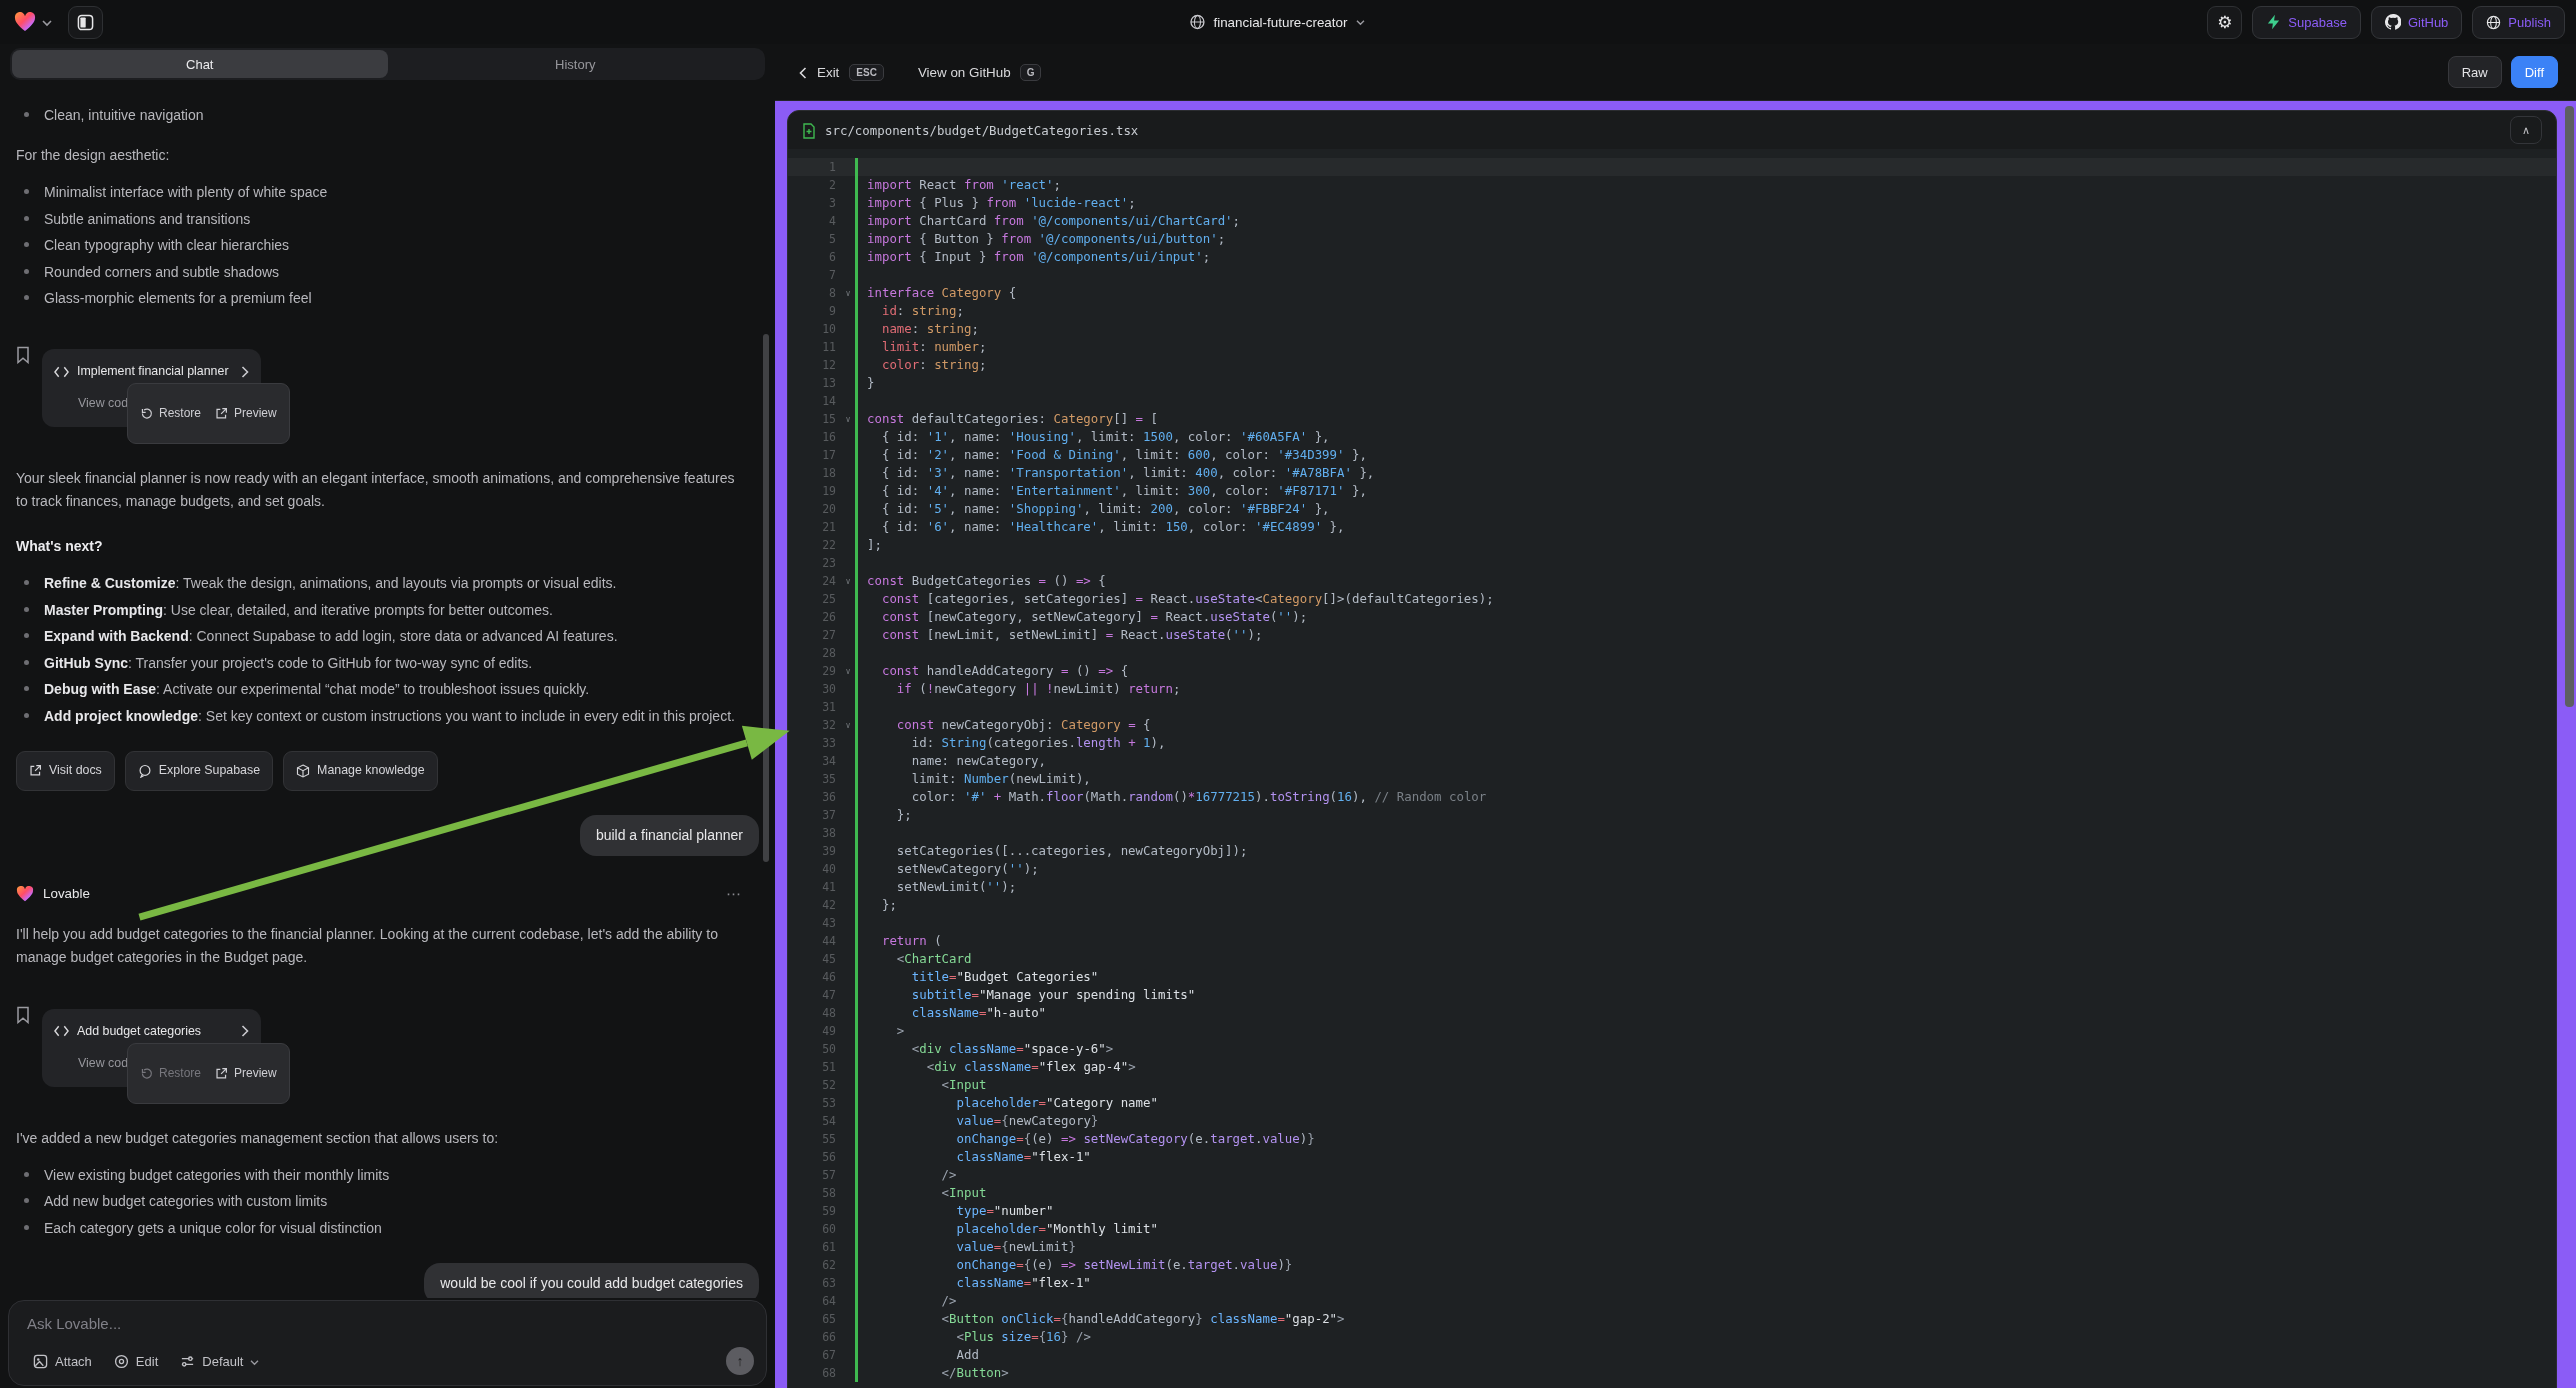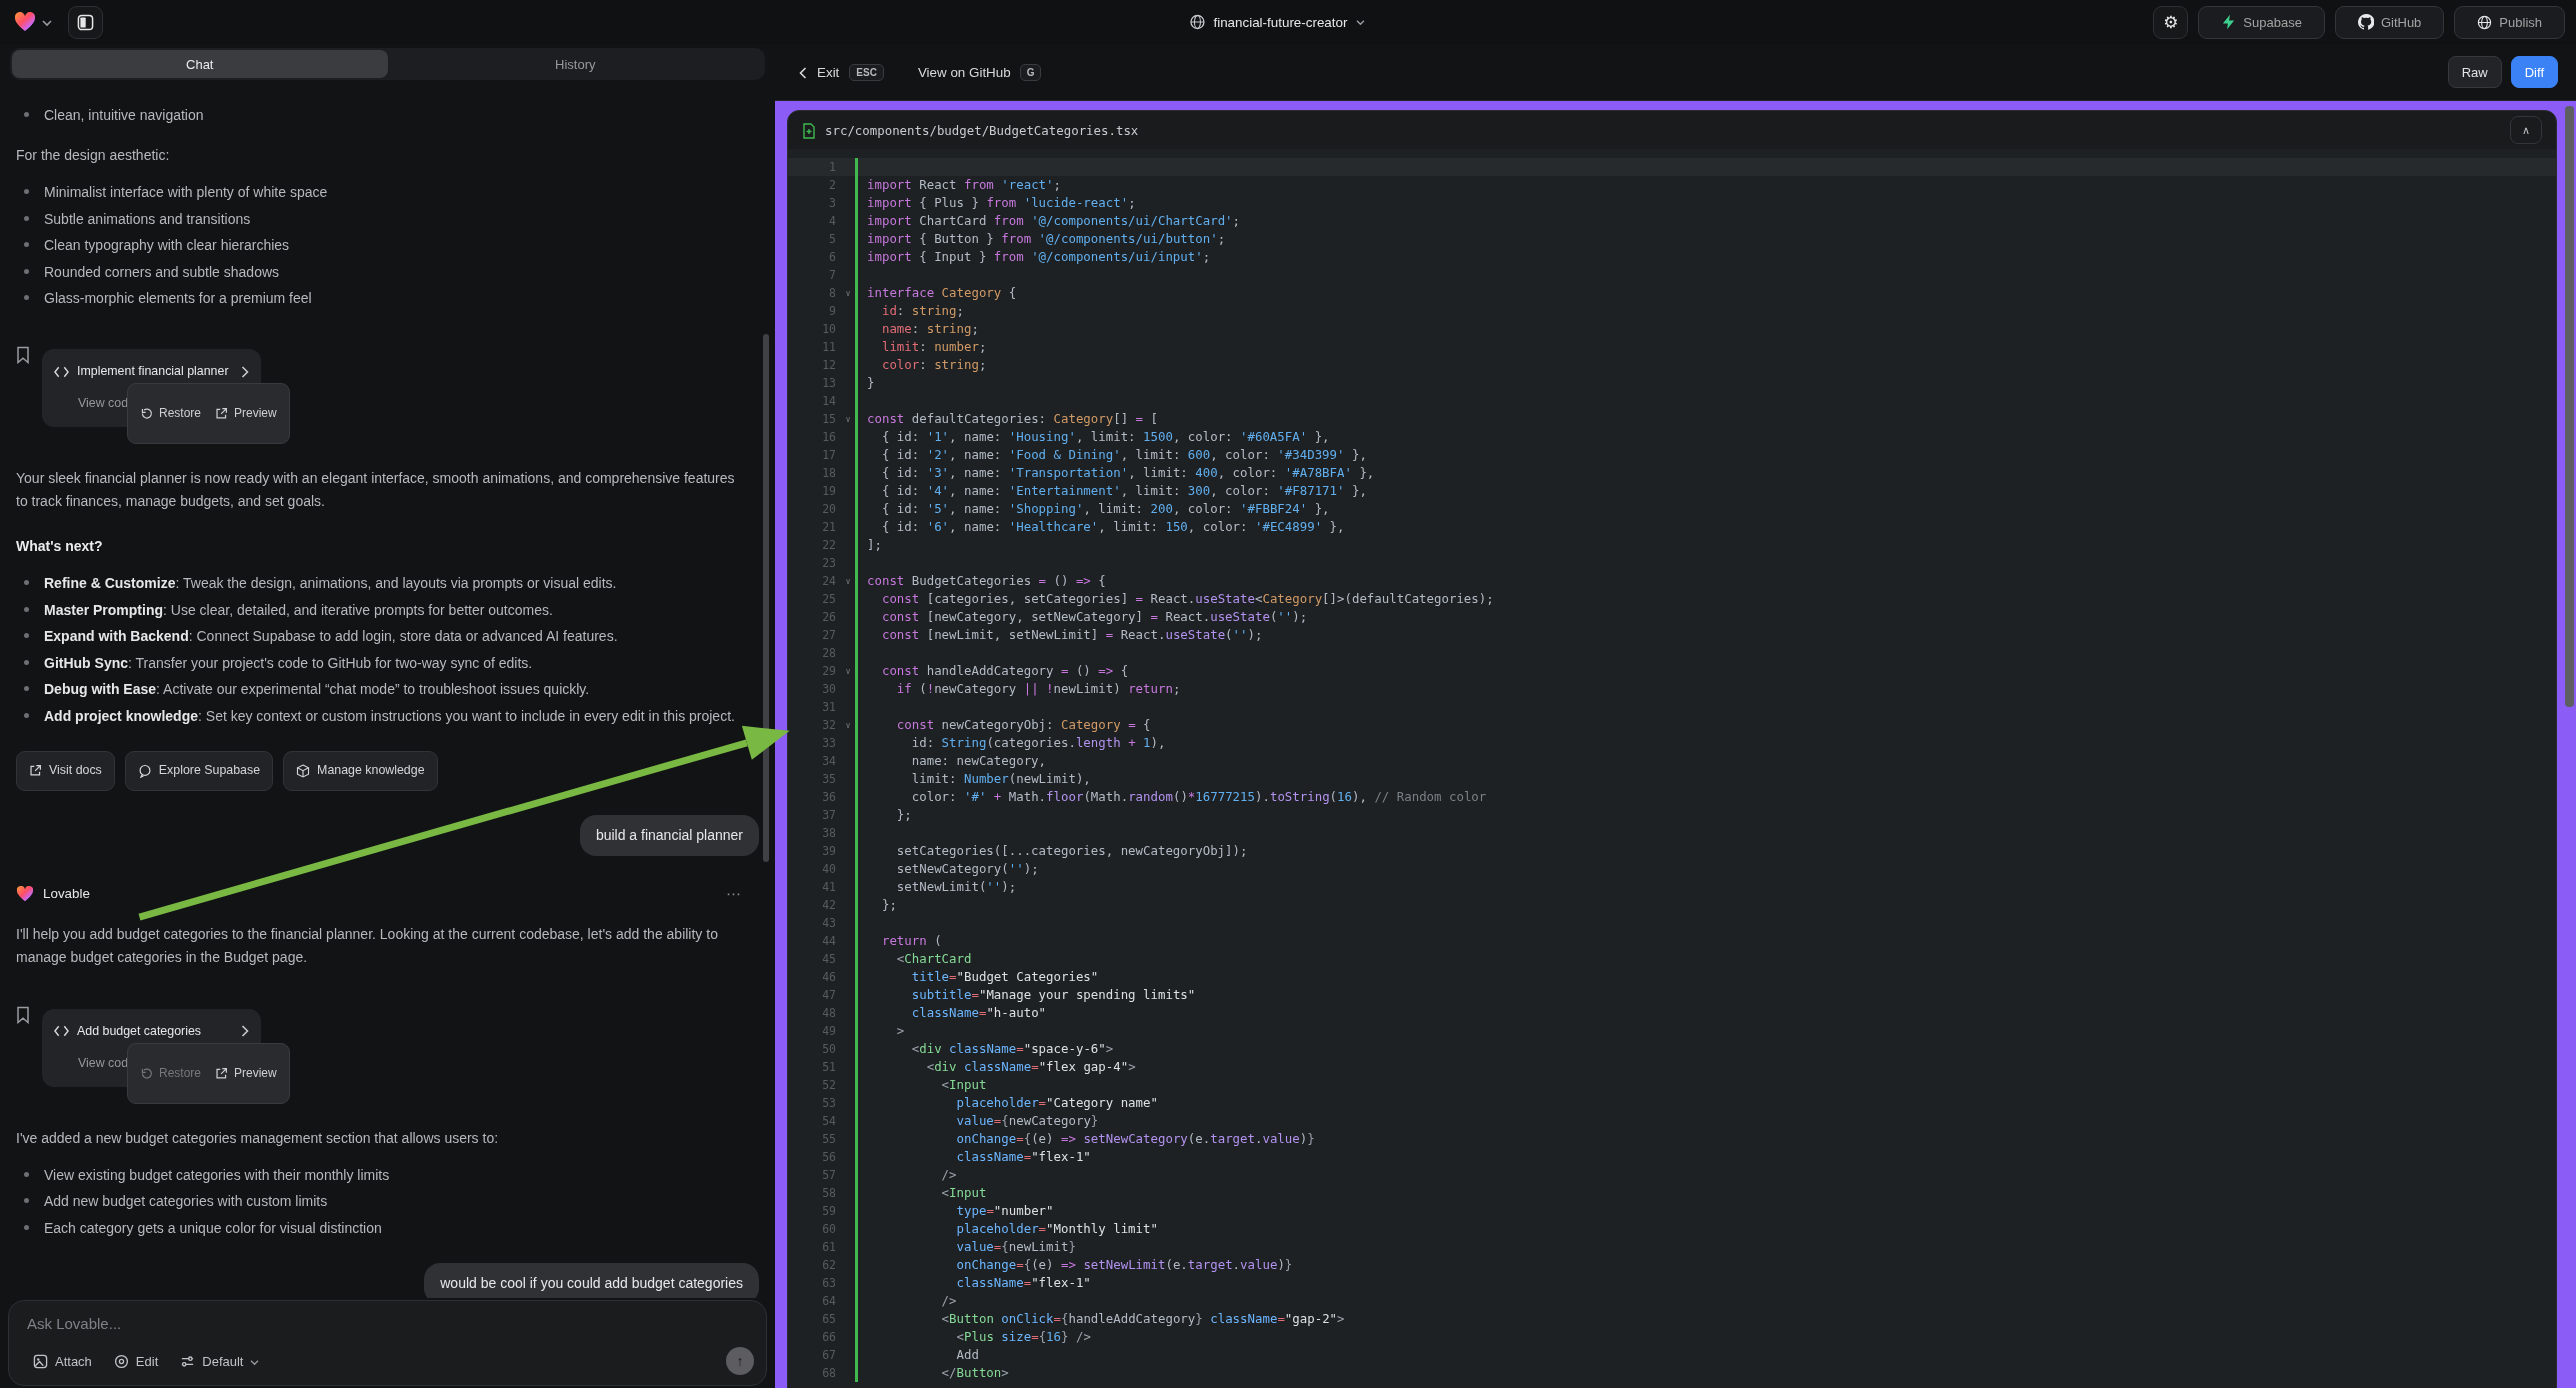--- a/index.html
+++ b/index.html
@@ -5,21 +5,21 @@
   html,body{margin:0;padding:0;background:#0c0d0e;}
   #app{position:relative;width:2576px;height:1388px;overflow:hidden;
        font-family:"Liberation Sans",sans-serif;background:#101112;color:#b8b8bc;}
   .ic svg{display:inline-block;vertical-align:middle;}
   
   #topbar{position:absolute;left:0;top:0;right:0;height:44px;background:#101112;}
   #tb-left{position:absolute;left:14px;top:0;height:44px;display:flex;align-items:center;gap:6px;}
   #tb-center{position:absolute;left:50%;top:0;transform:translateX(-56%);height:44px;display:flex;align-items:center;gap:8px;color:#e8e8ea;font-size:13.4px;}
   #tb-right{position:absolute;right:11px;top:0;height:44px;display:flex;align-items:center;gap:10px;}
   .sq-btn{width:33px;height:31px;border:1px solid #2e3033;border-radius:9px;background:#17181a;display:flex;align-items:center;justify-content:center;color:#e6e6e8;}
-  .pill-btn{height:31px;border:1px solid #333539;border-radius:9px;background:#1b1c1f;display:flex;align-items:center;gap:7px;padding:0 22px;color:#a3a3a3;font-size:13px;}
+  .pill-btn{height:31px;border:1px solid #333539;border-radius:9px;background:#1b1c1f;display:flex;align-items:center;gap:7px;padding:0 13px;color:#8b5cf6;font-size:13px;}
   
   #chat-panel{position:absolute;left:0;top:44px;width:775px;bottom:0;background:#121314;}
   #code-panel{position:absolute;left:775px;right:0;top:44px;bottom:0;background:#8b5cf6;}
   
   #tabs{position:absolute;left:10px;right:10px;top:4px;height:32px;background:#1d1e21;border-radius:10px;display:flex;padding:2px;box-sizing:border-box;}
   .tab{flex:1;display:flex;align-items:center;justify-content:center;font-size:13px;border-radius:8px;color:#97979c;}
   .tab.active{background:#3b3c40;color:#ececee;}
   
   #chat-scroll{position:absolute;left:0;right:0;top:46px;bottom:90px;padding:0 14px;overflow:hidden;font-size:14px;line-height:23px;}
   .para{margin:18px 2px 0 2px;color:#b8b8bd;max-width:727px;}

